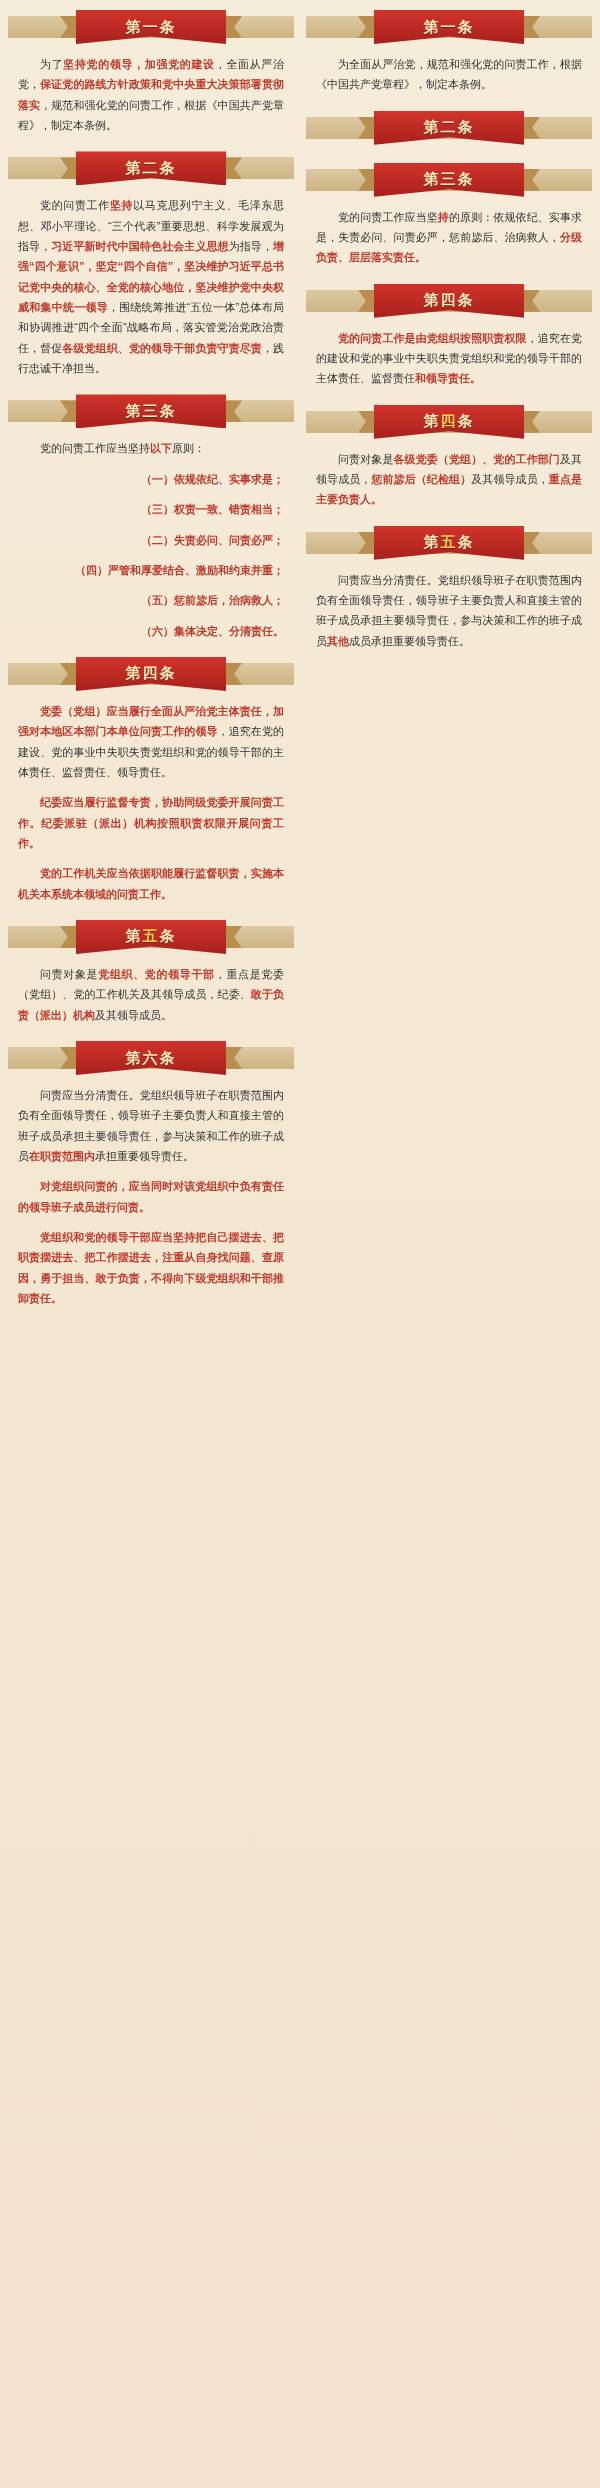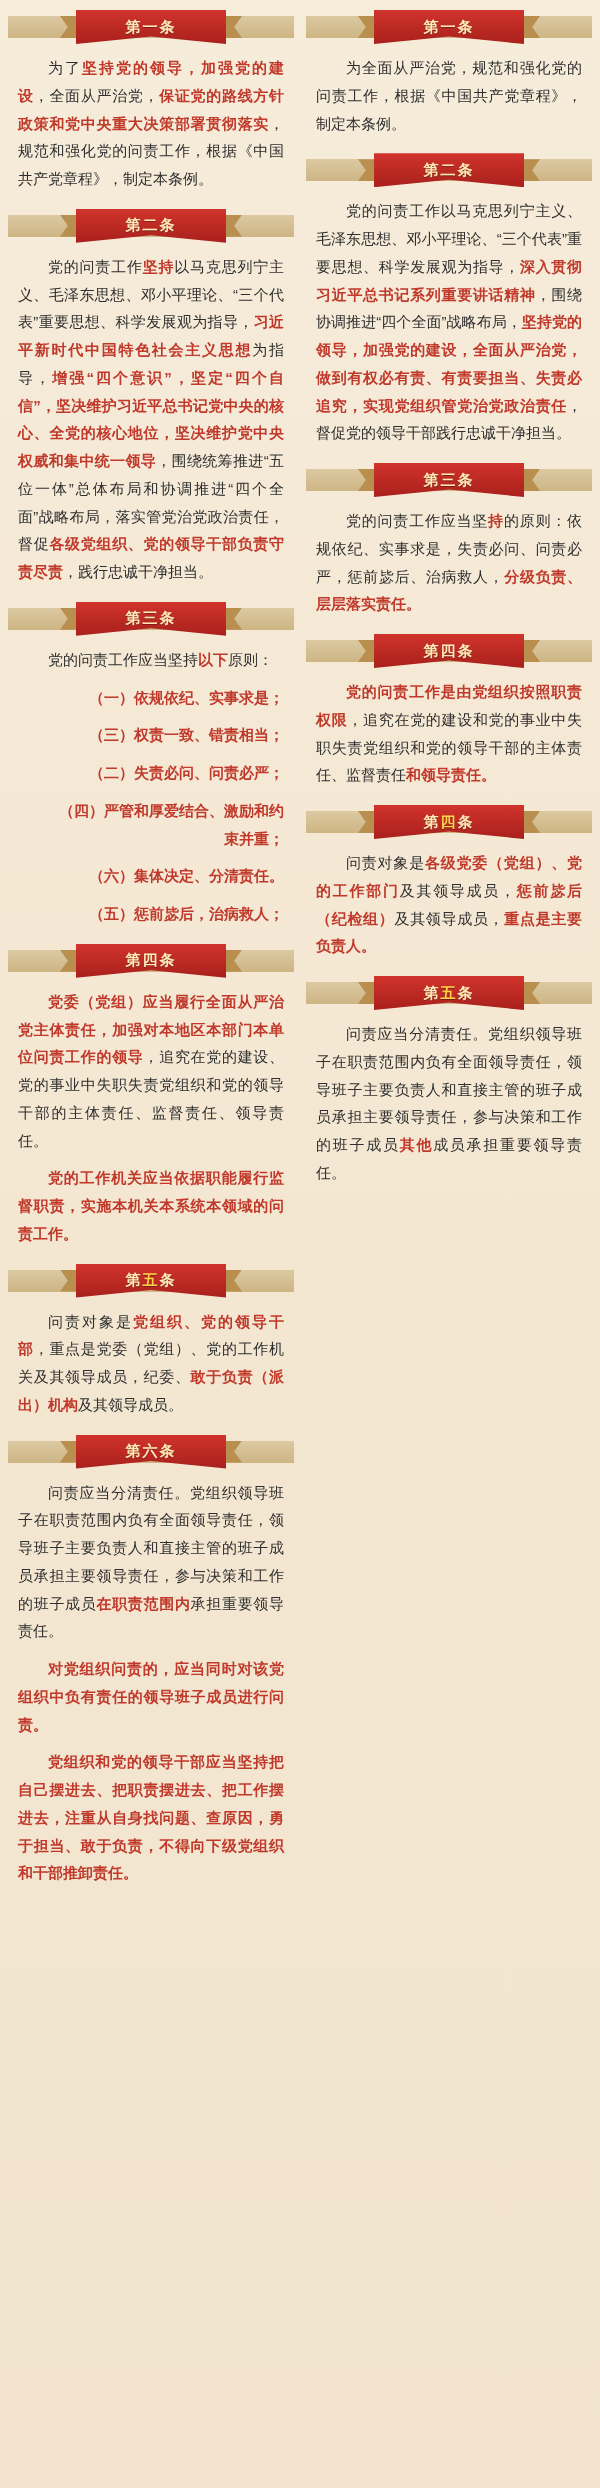--- a/index.html
+++ b/index.html
@@ -64,21 +64,21 @@
     top: 6px;
     width: 26px; height: 22px;
     background: #b98f50;
   }
   .ribbon .tail-l { left: 52px; clip-path: polygon(0 0, 100% 0, 100% 100%, 0 100%, 30% 50%); }
   .ribbon .tail-r { right: 52px; clip-path: polygon(0 0, 100% 0, 70% 50%, 100% 100%, 0 100%); }
 
   .body {
     background: transparent;
     color: #2e2e2e;
-    font-size: 15px;
+    font-size: 11px;
     line-height: 1.85;
     padding: 2px 10px 6px 10px;
     text-align: justify;
   }
   .body p { margin: 0 0 10px 0; text-indent: 2em; }
   .body p:last-child { margin-bottom: 0; }
   .hl { color: #c0392b; font-weight: bold; }
   .item { text-indent: 0; text-align: right; }
 </style>
 </head>
@@ -115,33 +115,34 @@
             <div class="tail-l"></div>
             <div class="tail-r"></div>
             <div class="plate">第三条</div>
           </div>
           <div class="body">
             <p>党的问责工作应当坚持<span class="hl">以下</span>原则：</p>
             <p class="item hl">（一）依规依纪、实事求是；</p>
             <p class="item hl">（三）权责一致、错责相当；</p>
             <p class="item hl">（二）失责必问、问责必严；</p>
             <p class="item hl">（四）严管和厚爱结合、激励和约束并重；</p>
+            <p class="item hl">（五）惩前毖后，治病救人；</p>
             <p class="item hl">（六）集体决定、分清责任。</p>
-            <p class="item hl">（五）惩前毖后，治病救人；</p>
           </div>
         </div>
         <div class="block">
           <div class="ribbon">
             <div class="band"></div>
             <div class="tail-l"></div>
             <div class="tail-r"></div>
             <div class="plate">第四条</div>
           </div>
           <div class="body">
             <p><span class="hl">党委（党组）应当履行全面从严治党主体责任，加强对本地区本部门本单位问责工作的领导</span>，追究在党的建设、党的事业中失职失责党组织和党的领导干部的主体责任、监督责任、领导责任。</p>
+            <p><span class="hl">纪委应当履行监督专责，协助同级党委开展问责工作。纪委派驻（派出）机构按照职责权限开展问责工作。</span></p>
             <p><span class="hl">党的工作机关应当依据职能履行监督职责，实施本机关本系统本领域的问责工作。</span></p>
           </div>
         </div>
         <div class="block">
           <div class="ribbon">
             <div class="band"></div>
             <div class="tail-l"></div>
             <div class="tail-r"></div>
             <div class="plate">第<span style="color: rgb(255, 210, 74);">五</span>条</div>
           </div>
@@ -175,23 +176,20 @@
             <p>为全面从严治党，规范和强化党的问责工作，根据《中国共产党章程》，制定本条例。</p>
           </div>
         </div>
         <div class="block">
           <div class="ribbon">
             <div class="band"></div>
             <div class="tail-l"></div>
             <div class="tail-r"></div>
             <div class="plate">第二条</div>
           </div>
-          <div class="body">
-            <p>党的问责工作以马克思列宁主义、毛泽东思想、邓小平理论、“三个代表”重要思想、科学发展观为指导，<span class="hl">深入贯彻习近平总书记系列重要讲话精神</span>，围绕协调推进“四个全面”战略布局，<span class="hl">坚持党的领导，加强党的建设，全面从严治党，做到有权必有责、有责要担当、失责必追究，实现党组织管党治党政治责任</span>，督促党的领导干部践行忠诚干净担当。</p>
-          </div>
         </div>
         <div class="block">
           <div class="ribbon">
             <div class="band"></div>
             <div class="tail-l"></div>
             <div class="tail-r"></div>
             <div class="plate">第三条</div>
           </div>
           <div class="body">
             <p>党的问责工作应当坚<span class="hl">持</span>的原则：依规依纪、实事求是，失责必问、问责必严，惩前毖后、治病救人，<span class="hl">分级负责、层层落实责任。</span></p>

